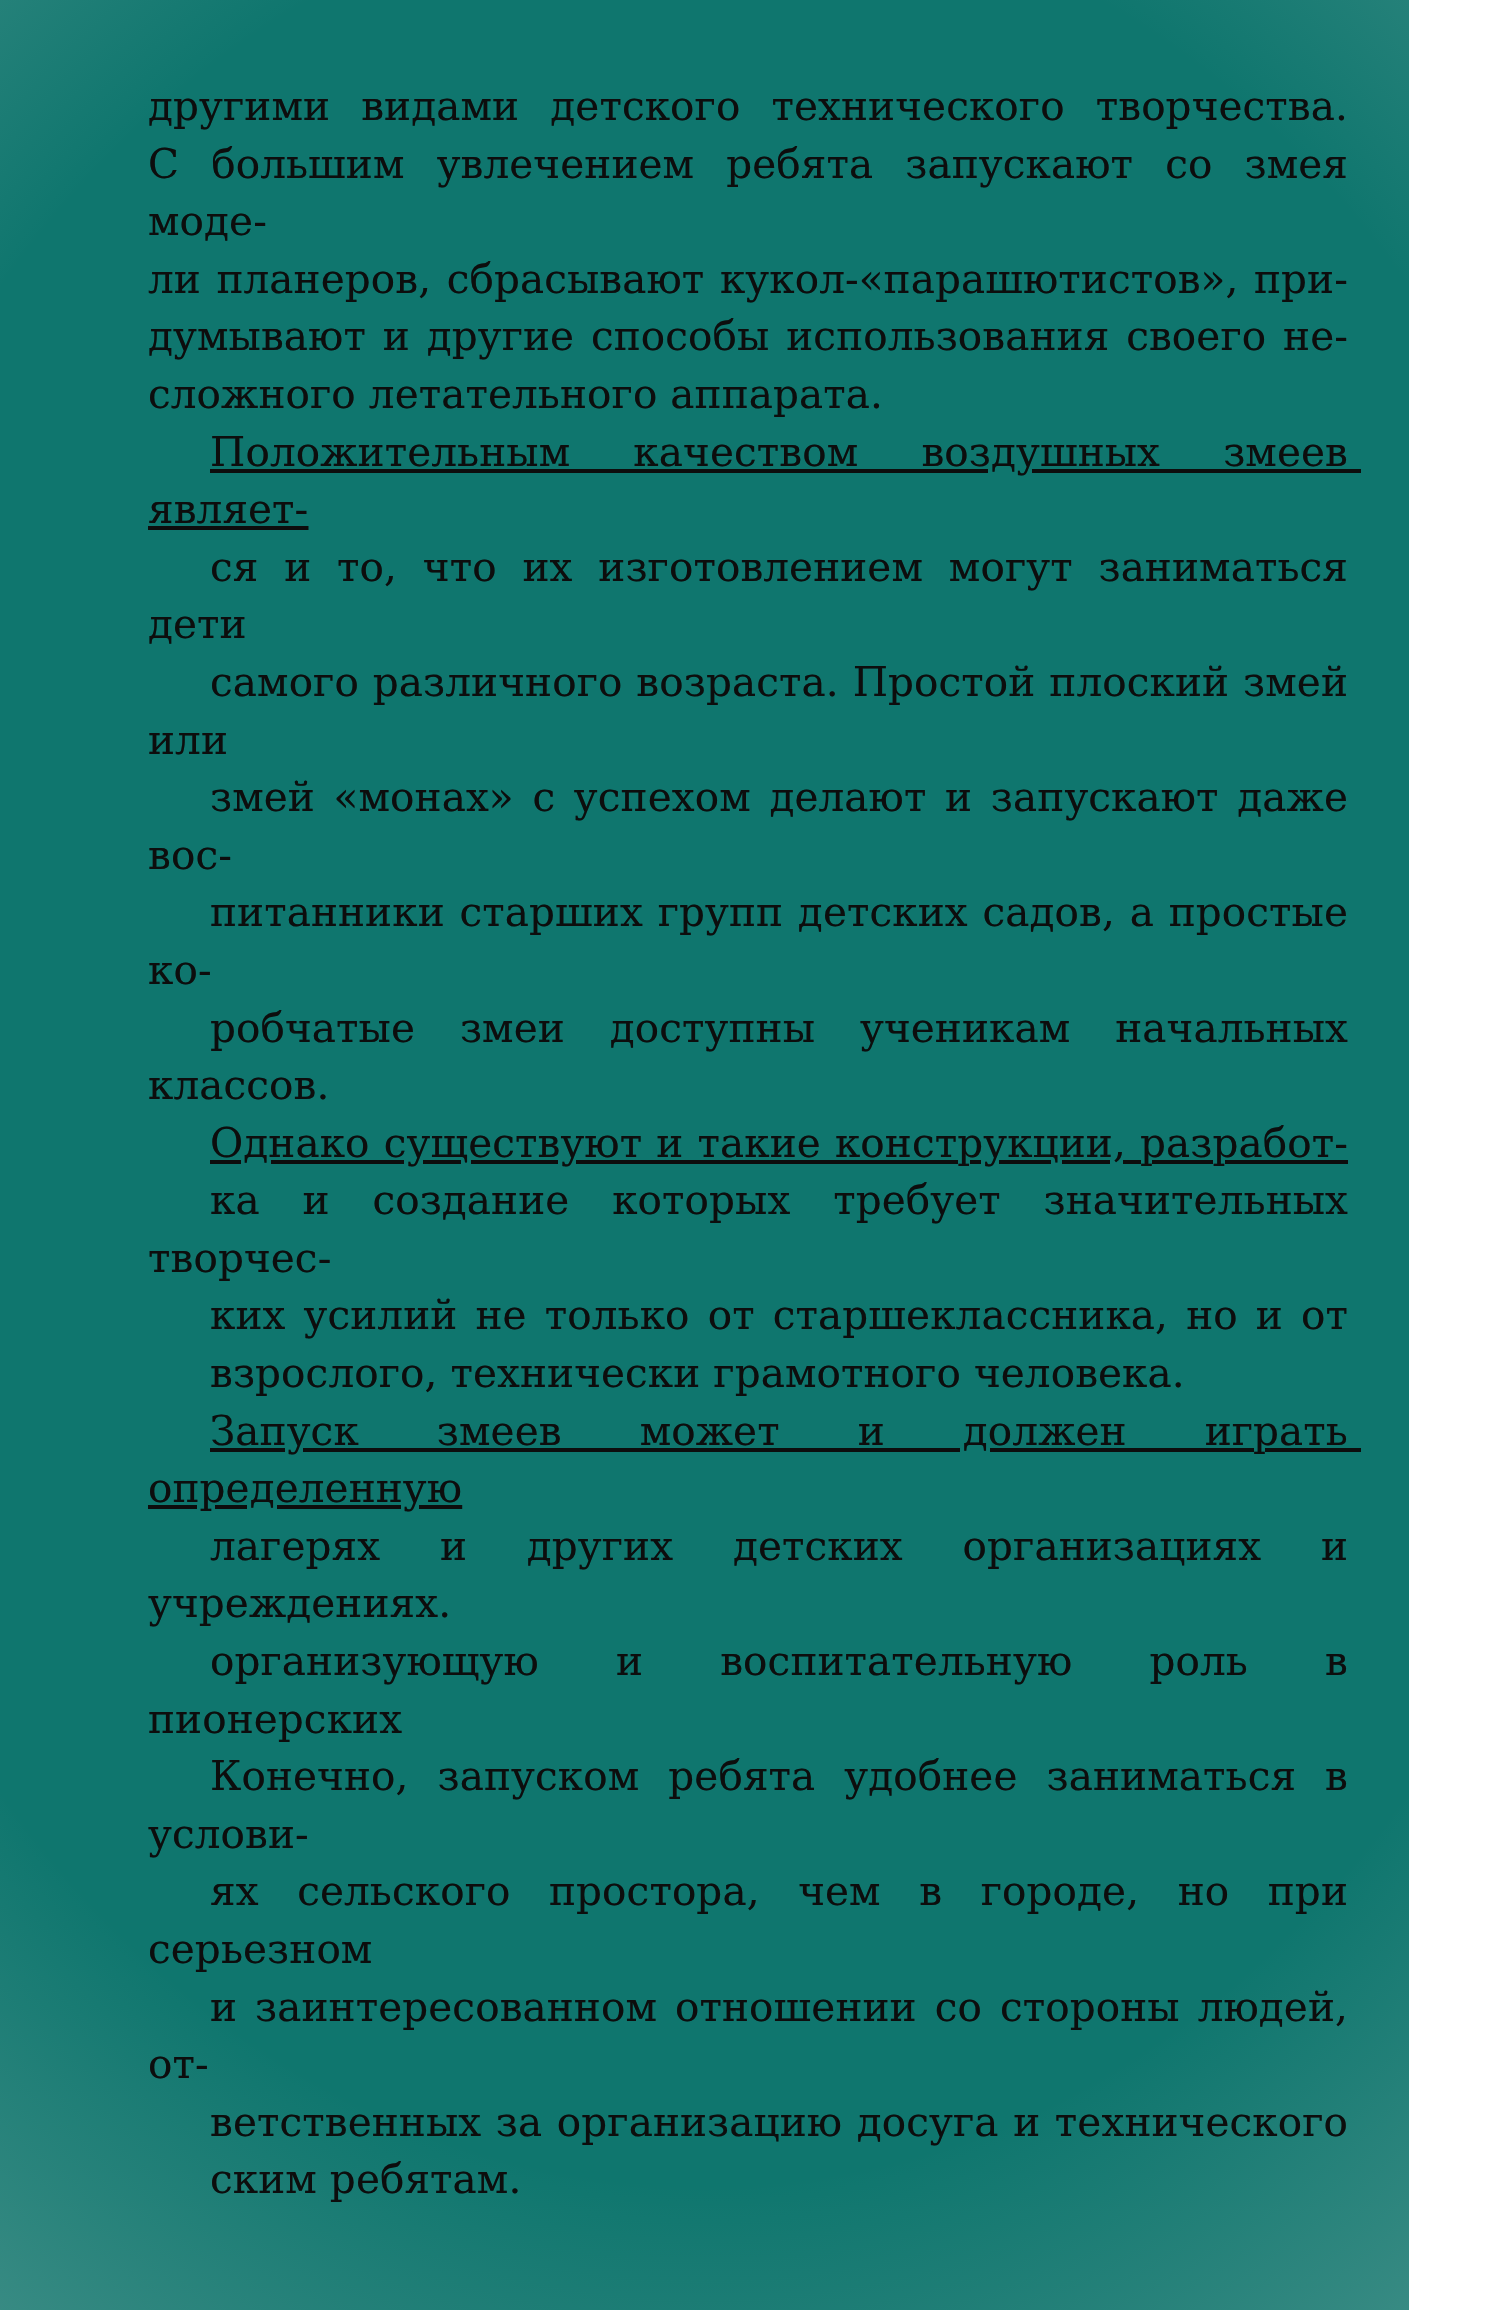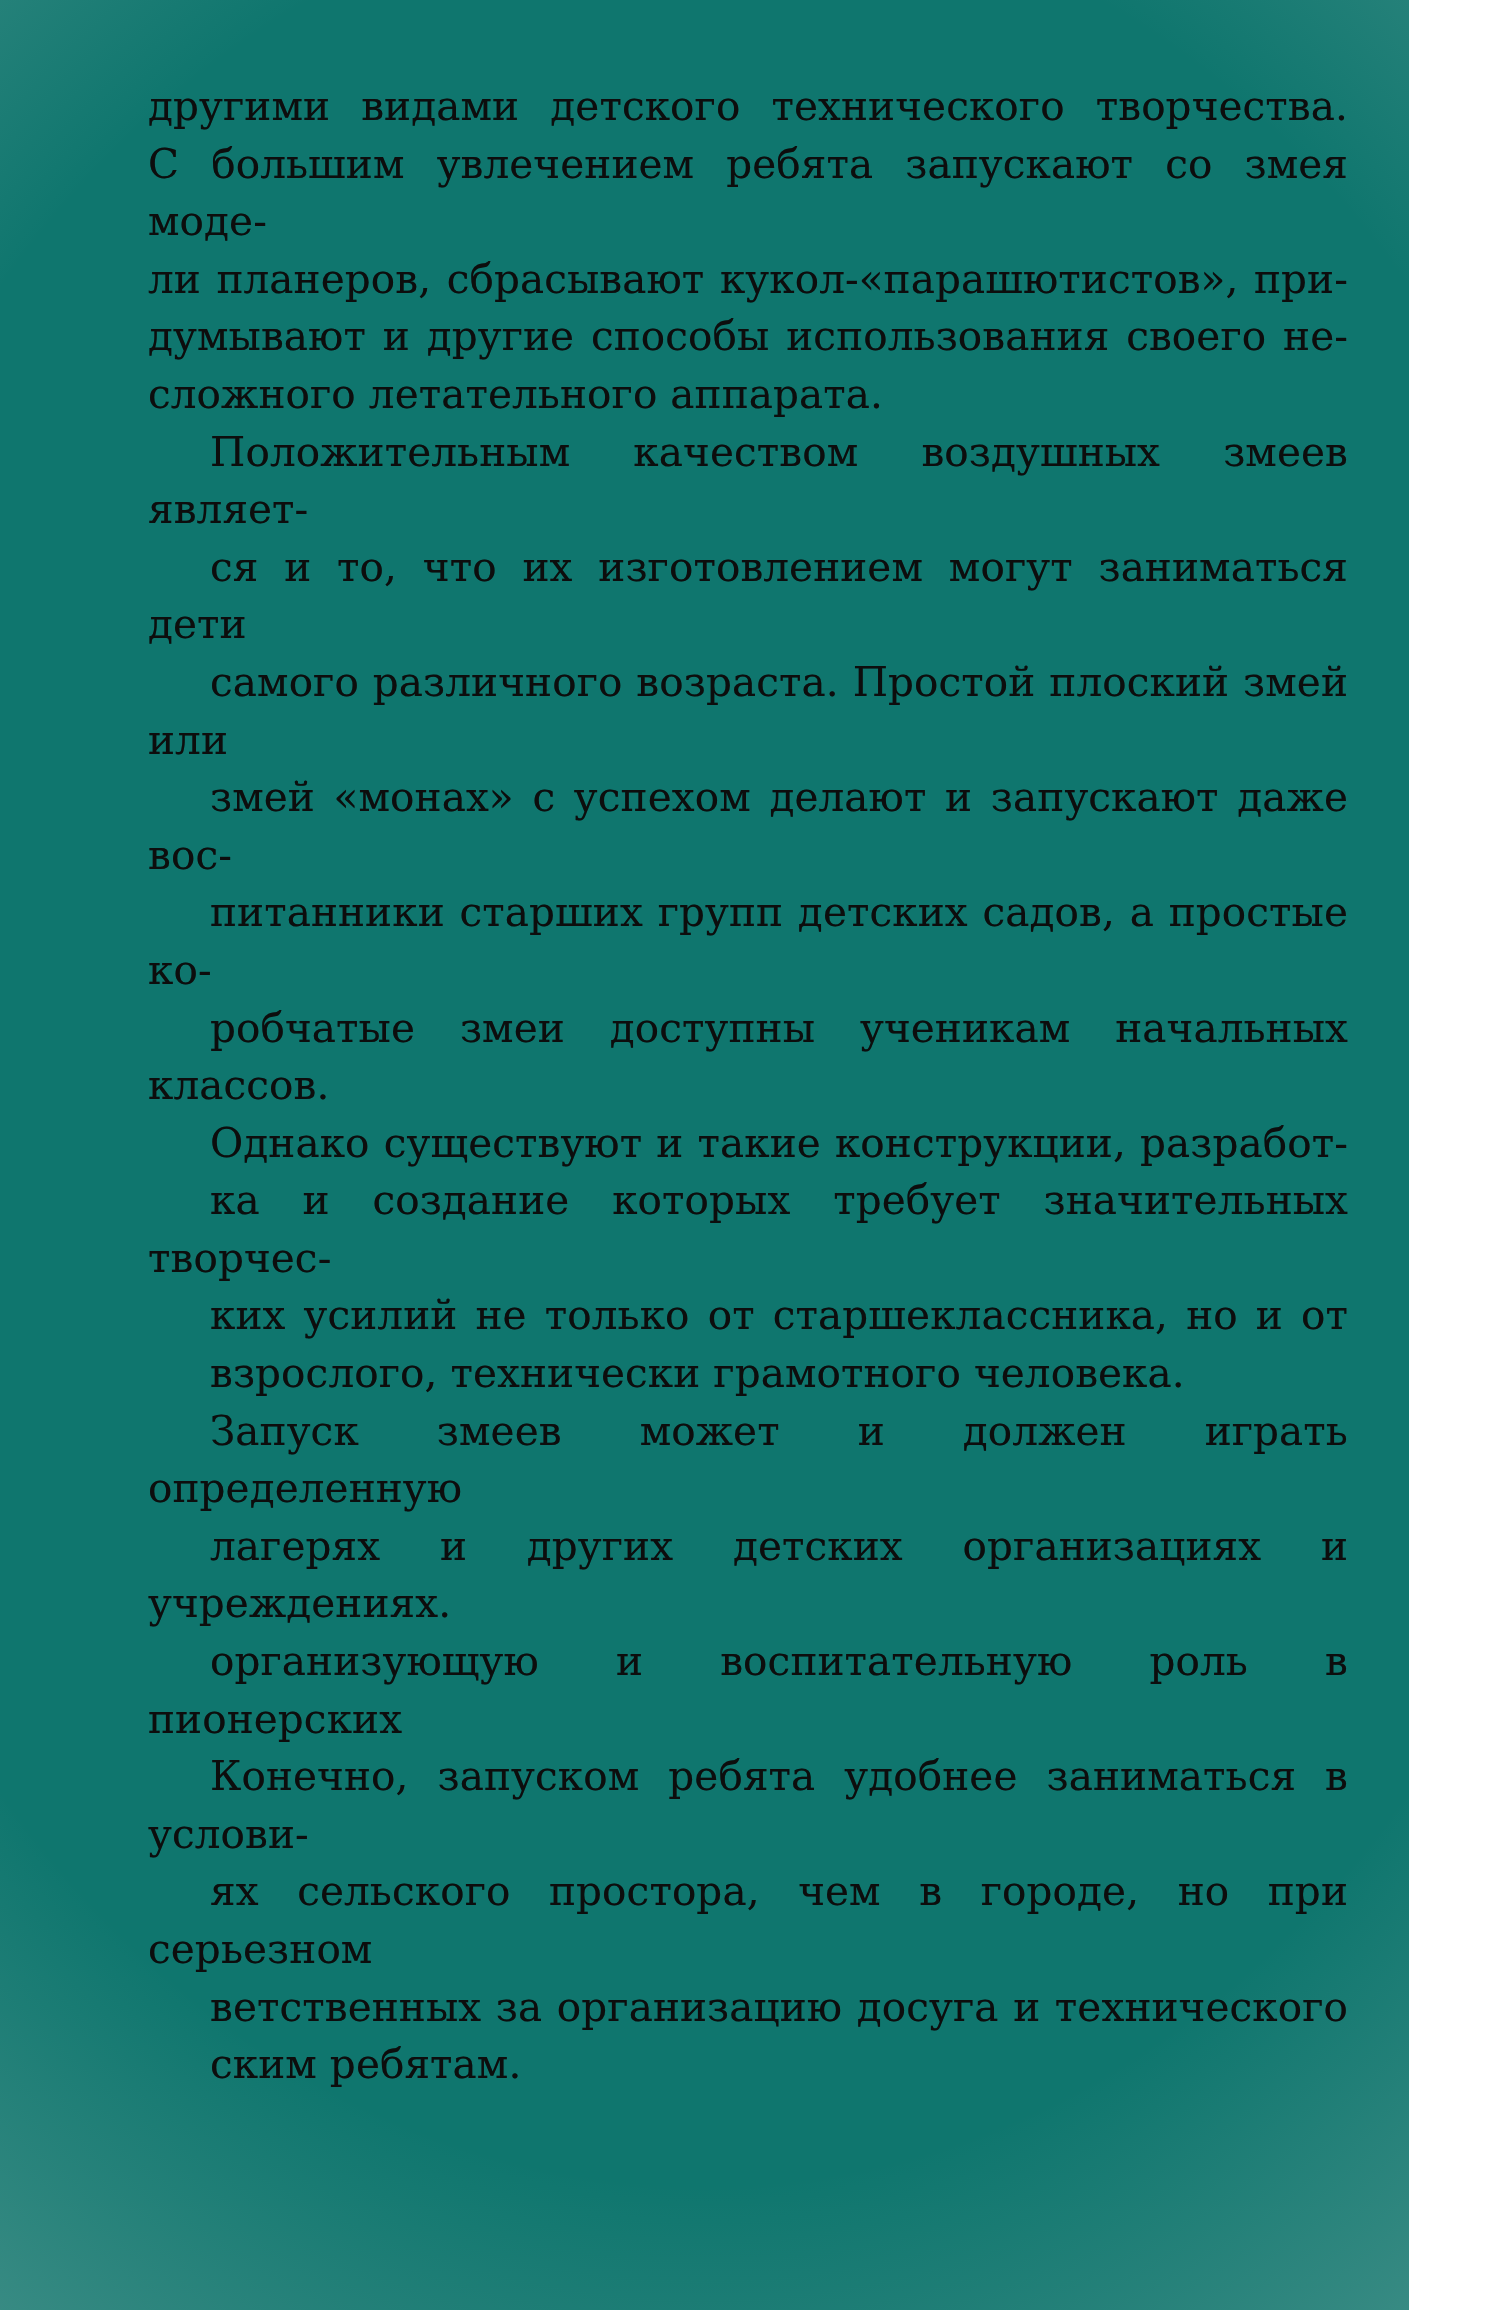--- a/index.html
+++ b/index.html
@@ -50,20 +50,21 @@
     display: block;
     text-align: justify;
     text-align-last: justify;
     white-space: pre-wrap;
   }
   span.line.last {
     text-align-last: left;
   }
   span.line.first-indent {
     text-indent: 62px;
+    text-decoration: underline;
   }
   
   #text-block { text-shadow: 0 0 0.4px rgba(0,0,0,0.35); }
 </style>
 </head>
 <body>
 
 <div id="page">
   <div id="paper-texture"></div>
   <div id="text-block">
@@ -87,17 +88,18 @@
         <span class="line">ка и создание которых требует значительных творчес-</span>
         <span class="line">ких усилий не только от старшеклассника, но и от</span>
         <span class="line last">взрослого, технически грамотного человека.</span>
       </p>
       <p class="para indent">
         <span class="line first-indent">Запуск змеев может и должен играть определенную</span>
         <span class="line">лагерях и других детских организациях и учреждениях.</span>
         <span class="line">организующую и воспитательную роль в пионерских</span>
         <span class="line">Конечно, запуском ребята удобнее заниматься в услови-</span>
         <span class="line">ях сельского простора, чем в городе, но при серьезном</span>
+        <span class="line">и заинтересованном отношении со стороны людей, от-</span>
         <span class="line">ветственных за организацию досуга и технического</span>
         <span class="line last">ским ребятам.</span>
       </p>
     </div>
 </div>
 
 </body></html>

